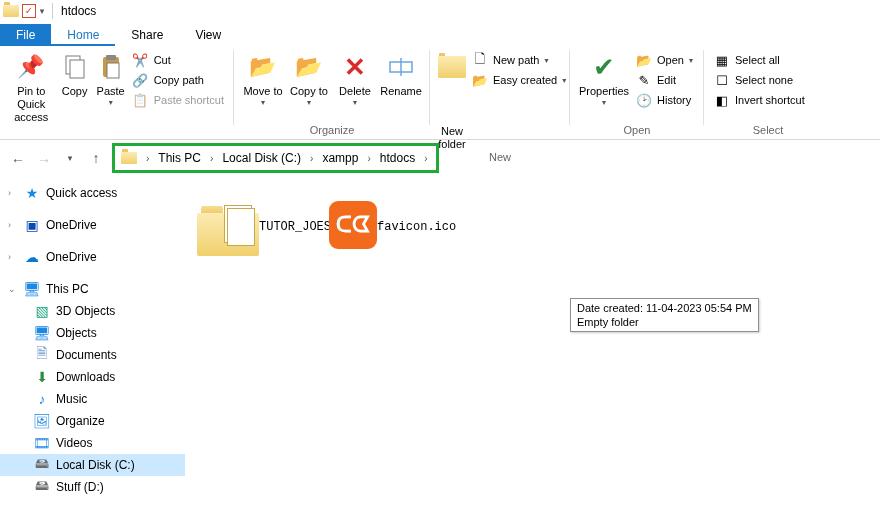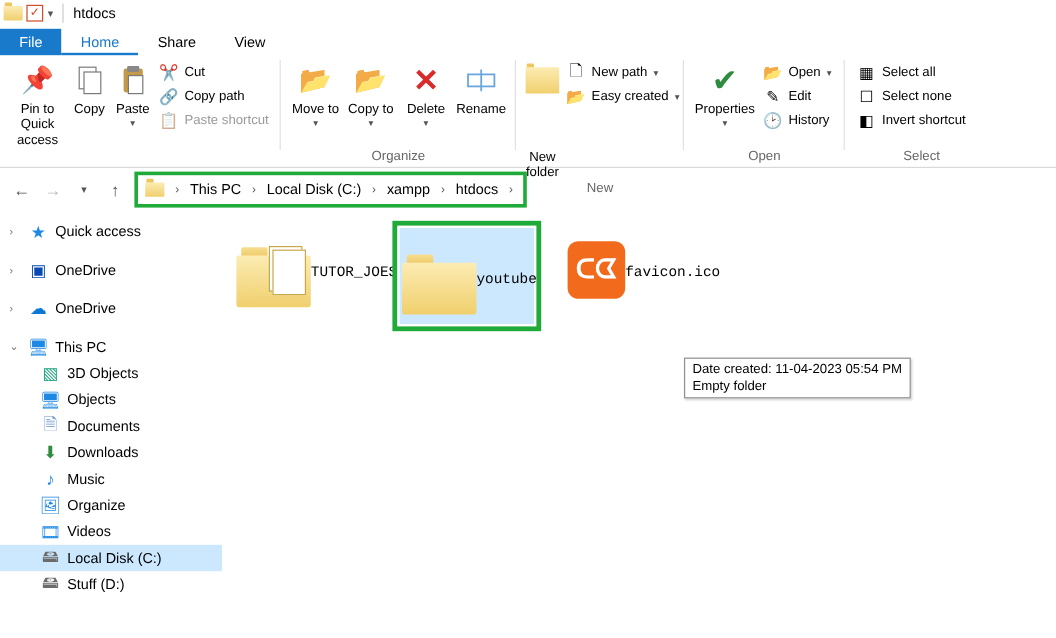--- a/index.html
+++ b/index.html
@@ -332,31 +332,20 @@
         <div class="thumb">
           <div class="folder-glyph with-docs">
               <div class="tab"></div>
               <div class="body"></div>
               <div class="docs"></div>
             </div>
         </div>
         <div class="fname">TUTOR_JOES</div>
       </div>
 
-      <div class="hi-border">
-        <div class="file-item selected">
-          <div class="thumb">
-            <div class="folder-glyph">
-                <div class="tab"></div>
-                <div class="body"></div>
-              </div>
-          </div>
-          <div class="fname">youtube</div>
-        </div>
-      </div>
 
       <div class="file-item">
         <div class="thumb">
           <div class="xampp-icon">ᑕᗧ</div>
         </div>
         <div class="fname">favicon.ico</div>
       </div>
     </div>
 
     <div class="tooltip">

